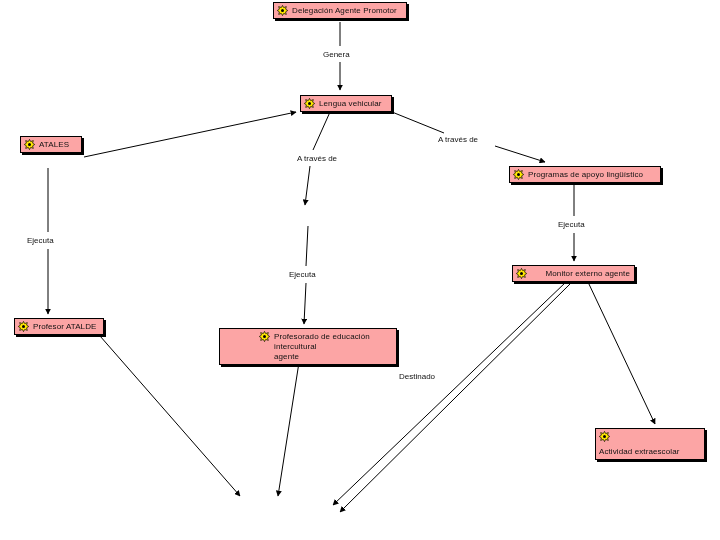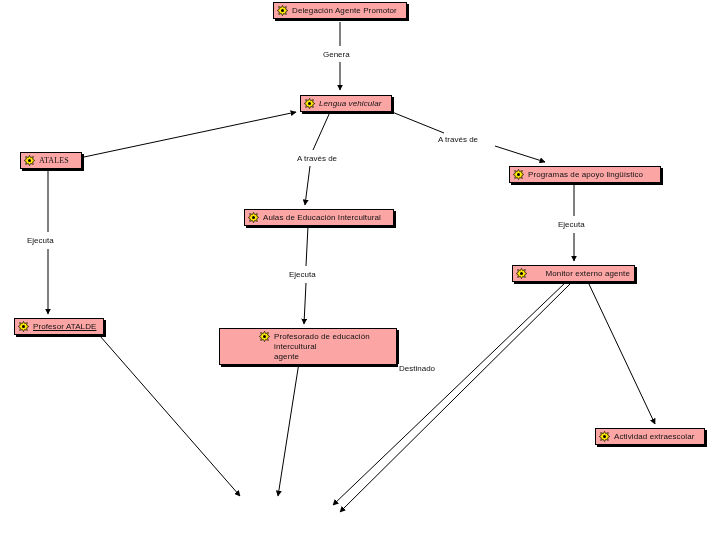--- a/index.html
+++ b/index.html
@@ -100,92 +100,83 @@
   <div class="node" style="left:273px;top:2px;width:134px;">
     <span class="icon">
       <svg class="burst" viewBox="0 0 11 11" xmlns="http://www.w3.org/2000/svg">
         <path d="M5.5 0.4 L6.7 2.6 L9.3 1.6 L8.6 4.1 L10.7 5.5 L8.6 6.9 L9.3 9.4 L6.7 8.4 L5.5 10.6 L4.3 8.4 L1.7 9.4 L2.4 6.9 L0.3 5.5 L2.4 4.1 L1.7 1.6 L4.3 2.6 Z" fill="#ffe800" stroke="#000000" stroke-width="0.7"></path>
         <circle cx="5.5" cy="5.5" r="1.5" fill="#000000"></circle>
       </svg>
     </span>
     <span class="label">Delegación Agente Promotor</span>
   </div>
 
-  <div class="node" style="left:300px;top:95px;width:92px;font-style:italic;">
+  <div class="node" style="left:300px;top:95px;width:92px;">
     <span class="icon">
       <svg class="burst" viewBox="0 0 11 11" xmlns="http://www.w3.org/2000/svg">
         <path d="M5.5 0.4 L6.7 2.6 L9.3 1.6 L8.6 4.1 L10.7 5.5 L8.6 6.9 L9.3 9.4 L6.7 8.4 L5.5 10.6 L4.3 8.4 L1.7 9.4 L2.4 6.9 L0.3 5.5 L2.4 4.1 L1.7 1.6 L4.3 2.6 Z" fill="#ffe800" stroke="#000000" stroke-width="0.7"></path>
         <circle cx="5.5" cy="5.5" r="1.5" fill="#000000"></circle>
       </svg>
     </span>
     <span class="label">Lengua vehicular</span>
   </div>
 
-  <div class="node" style="left:20px;top:152px;width:62px;font-family:Liberation Serif, serif;">
+  <div class="node" style="left:20px;top:136px;width:62px;">
     <span class="icon">
       <svg class="burst" viewBox="0 0 11 11" xmlns="http://www.w3.org/2000/svg">
         <path d="M5.5 0.4 L6.7 2.6 L9.3 1.6 L8.6 4.1 L10.7 5.5 L8.6 6.9 L9.3 9.4 L6.7 8.4 L5.5 10.6 L4.3 8.4 L1.7 9.4 L2.4 6.9 L0.3 5.5 L2.4 4.1 L1.7 1.6 L4.3 2.6 Z" fill="#ffe800" stroke="#000000" stroke-width="0.7"></path>
         <circle cx="5.5" cy="5.5" r="1.5" fill="#000000"></circle>
       </svg>
     </span>
     <span class="label">ATALES</span>
   </div>
 
   <div class="node" style="left:509px;top:166px;width:152px;">
     <span class="icon">
       <svg class="burst" viewBox="0 0 11 11" xmlns="http://www.w3.org/2000/svg">
         <path d="M5.5 0.4 L6.7 2.6 L9.3 1.6 L8.6 4.1 L10.7 5.5 L8.6 6.9 L9.3 9.4 L6.7 8.4 L5.5 10.6 L4.3 8.4 L1.7 9.4 L2.4 6.9 L0.3 5.5 L2.4 4.1 L1.7 1.6 L4.3 2.6 Z" fill="#ffe800" stroke="#000000" stroke-width="0.7"></path>
         <circle cx="5.5" cy="5.5" r="1.5" fill="#000000"></circle>
       </svg>
     </span>
     <span class="label">Programas de apoyo lingüístico</span>
   </div>
 
-  <div class="node" style="left:244px;top:209px;width:150px;">
-    <span class="icon">
-      <svg class="burst" viewBox="0 0 11 11" xmlns="http://www.w3.org/2000/svg">
-        <path d="M5.5 0.4 L6.7 2.6 L9.3 1.6 L8.6 4.1 L10.7 5.5 L8.6 6.9 L9.3 9.4 L6.7 8.4 L5.5 10.6 L4.3 8.4 L1.7 9.4 L2.4 6.9 L0.3 5.5 L2.4 4.1 L1.7 1.6 L4.3 2.6 Z" fill="#ffe800" stroke="#000000" stroke-width="0.7"></path>
-        <circle cx="5.5" cy="5.5" r="1.5" fill="#000000"></circle>
-      </svg>
-    </span>
-    <span class="label">Aulas de Educación Intercultural</span>
-  </div>
 
   <div class="node" style="left:512px;top:265px;width:123px;justify-content:space-between;">
     <span class="icon">
       <svg class="burst" viewBox="0 0 11 11" xmlns="http://www.w3.org/2000/svg">
         <path d="M5.5 0.4 L6.7 2.6 L9.3 1.6 L8.6 4.1 L10.7 5.5 L8.6 6.9 L9.3 9.4 L6.7 8.4 L5.5 10.6 L4.3 8.4 L1.7 9.4 L2.4 6.9 L0.3 5.5 L2.4 4.1 L1.7 1.6 L4.3 2.6 Z" fill="#ffe800" stroke="#000000" stroke-width="0.7"></path>
         <circle cx="5.5" cy="5.5" r="1.5" fill="#000000"></circle>
       </svg>
     </span>
     <span class="label">Monitor externo agente</span>
   </div>
 
-  <div class="node" style="left:14px;top:318px;width:90px;text-decoration:underline;">
+  <div class="node" style="left:14px;top:318px;width:90px;">
     <span class="icon">
       <svg class="burst" viewBox="0 0 11 11" xmlns="http://www.w3.org/2000/svg">
         <path d="M5.5 0.4 L6.7 2.6 L9.3 1.6 L8.6 4.1 L10.7 5.5 L8.6 6.9 L9.3 9.4 L6.7 8.4 L5.5 10.6 L4.3 8.4 L1.7 9.4 L2.4 6.9 L0.3 5.5 L2.4 4.1 L1.7 1.6 L4.3 2.6 Z" fill="#ffe800" stroke="#000000" stroke-width="0.7"></path>
         <circle cx="5.5" cy="5.5" r="1.5" fill="#000000"></circle>
       </svg>
     </span>
     <span class="label">Profesor ATALDE</span>
   </div>
 
   <div class="node wrap" style="left:219px;top:328px;width:178px;padding-left:39px;">
     <span class="icon">
       <svg class="burst" viewBox="0 0 11 11" xmlns="http://www.w3.org/2000/svg">
         <path d="M5.5 0.4 L6.7 2.6 L9.3 1.6 L8.6 4.1 L10.7 5.5 L8.6 6.9 L9.3 9.4 L6.7 8.4 L5.5 10.6 L4.3 8.4 L1.7 9.4 L2.4 6.9 L0.3 5.5 L2.4 4.1 L1.7 1.6 L4.3 2.6 Z" fill="#ffe800" stroke="#000000" stroke-width="0.7"></path>
         <circle cx="5.5" cy="5.5" r="1.5" fill="#000000"></circle>
       </svg>
     </span>
     <span class="label">Profesorado de educación intercultural
 agente</span>
   </div>
 
-  <div class="node" style="left:595px;top:428px;width:110px;">
+  <div class="node" style="left:595px;top:428px;width:110px;flex-direction:column;">
     <span class="icon">
       <svg class="burst" viewBox="0 0 11 11" xmlns="http://www.w3.org/2000/svg">
         <path d="M5.5 0.4 L6.7 2.6 L9.3 1.6 L8.6 4.1 L10.7 5.5 L8.6 6.9 L9.3 9.4 L6.7 8.4 L5.5 10.6 L4.3 8.4 L1.7 9.4 L2.4 6.9 L0.3 5.5 L2.4 4.1 L1.7 1.6 L4.3 2.6 Z" fill="#ffe800" stroke="#000000" stroke-width="0.7"></path>
         <circle cx="5.5" cy="5.5" r="1.5" fill="#000000"></circle>
       </svg>
     </span>
     <span class="label">Actividad extraescolar</span>
   </div>
 
 
@@ -195,15 +186,15 @@
   <div class="edge-label" style="left:296px;top:154px;">A través de</div>
 
   <div class="edge-label" style="left:437px;top:135px;">A través de</div>
 
   <div class="edge-label" style="left:26px;top:236px;">Ejecuta</div>
 
   <div class="edge-label" style="left:288px;top:270px;">Ejecuta</div>
 
   <div class="edge-label" style="left:557px;top:220px;">Ejecuta</div>
 
-  <div class="edge-label" style="left:398px;top:364px;text-align:right;">Destinado</div>
+  <div class="edge-label" style="left:398px;top:372px;text-align:right;">Destinado</div>
 
 </div>
 
 </body></html>

